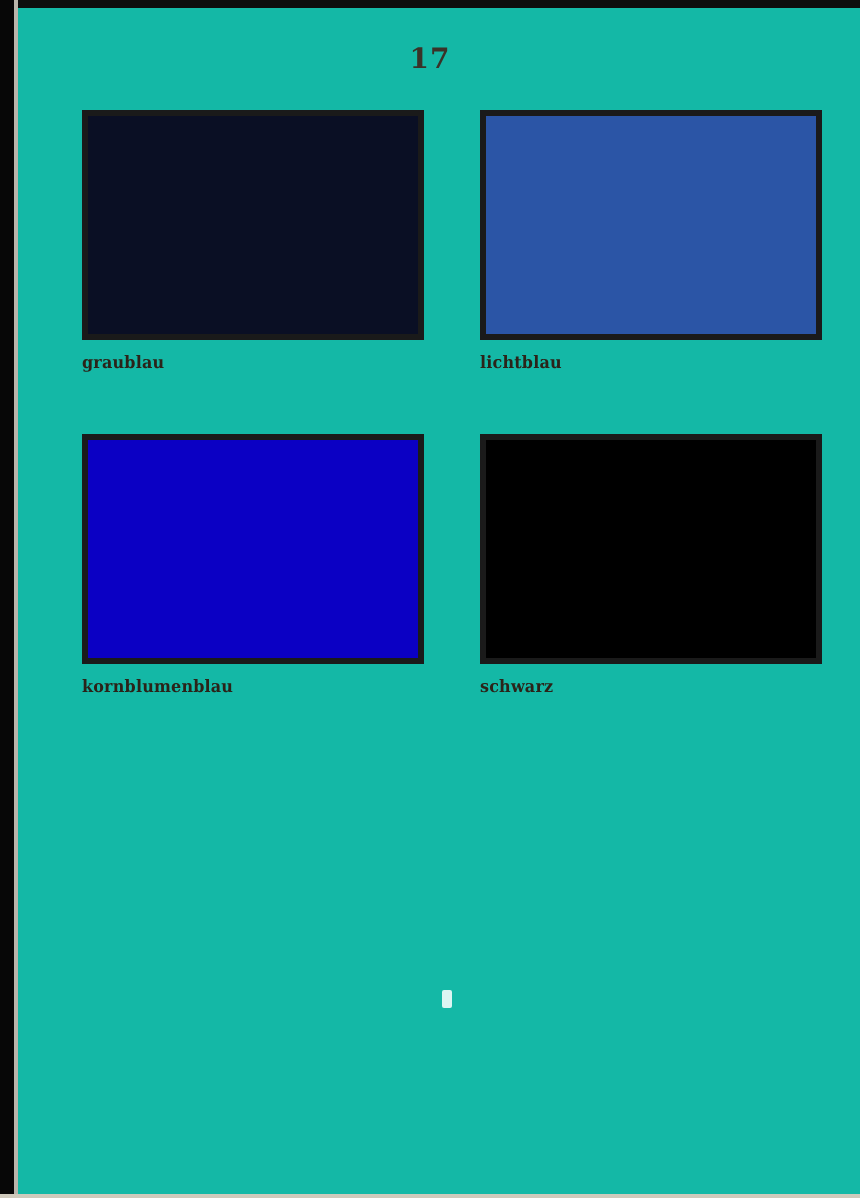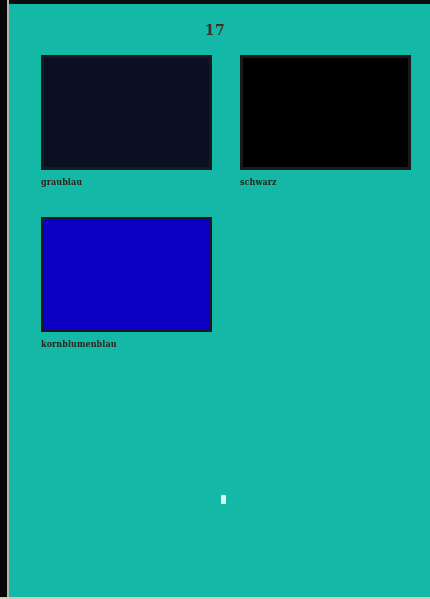--- a/index.html
+++ b/index.html
@@ -124,29 +124,33 @@
   <div class="page-number">17</div>
 
   <div class="swatch-grid">
 
     <div class="swatch-cell">
       <div class="swatch-chip" style="background: rgb(10, 15, 36);"></div>
       <div class="swatch-label">graublau</div>
     </div>
 
 
+    <div class="swatch-cell">
+      <div class="swatch-chip" style="background: rgb(43, 85, 166);"></div>
+      <div class="swatch-label">lichtblau</div>
+    </div>
 
+
+    <div class="swatch-cell">
+      <div class="swatch-chip" style="background: rgb(11, 0, 196);"></div>
+      <div class="swatch-label">kornblumenblau</div>
+    </div>
 
     <div class="swatch-cell">
       <div class="swatch-chip" style="background: rgb(0, 0, 0);"></div>
       <div class="swatch-label">schwarz</div>
-    </div>
-
-    <div class="swatch-cell">
-      <div class="swatch-chip" style="background: rgb(11, 0, 196);"></div>
-      <div class="swatch-label">kornblumenblau</div>
     </div>
 
   </div>
 
   <div class="scan-speck"></div>
 
 </div>
 
 </body></html>

